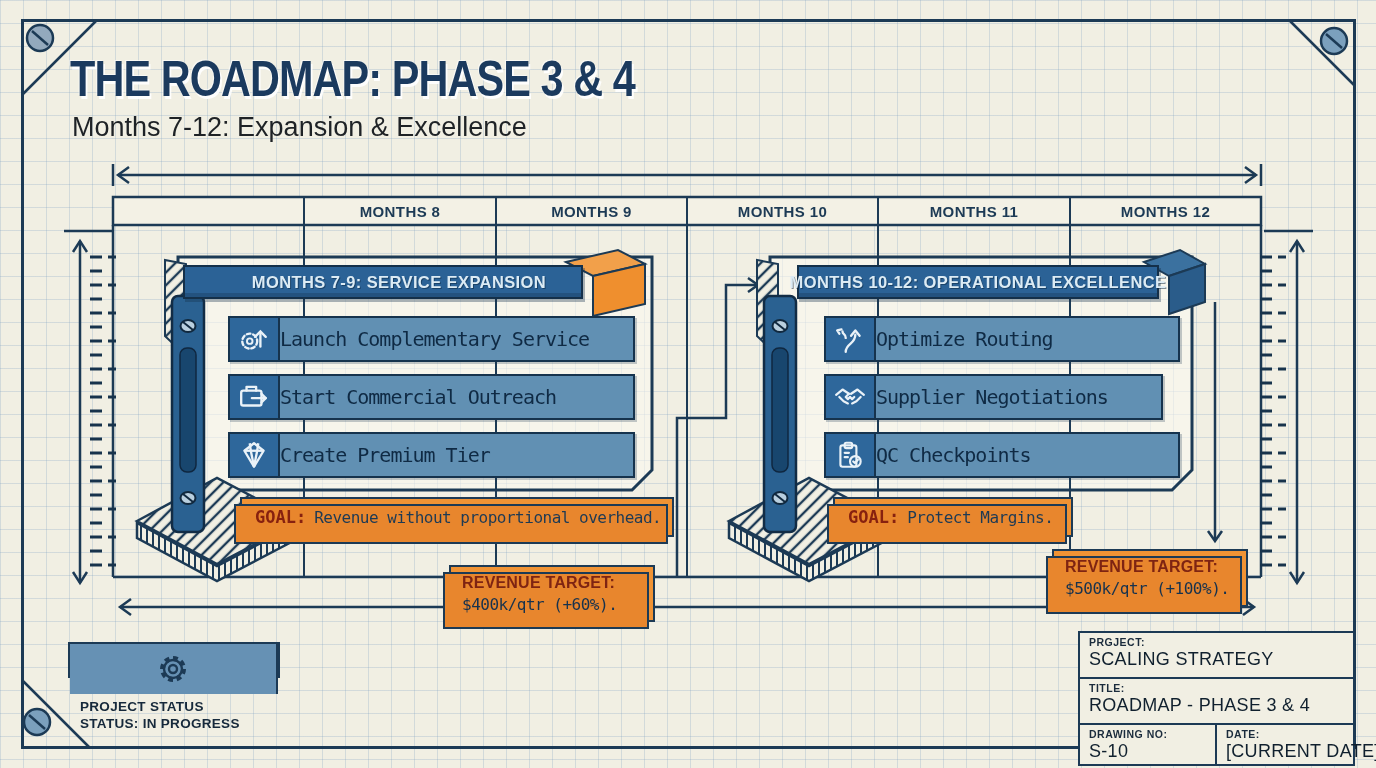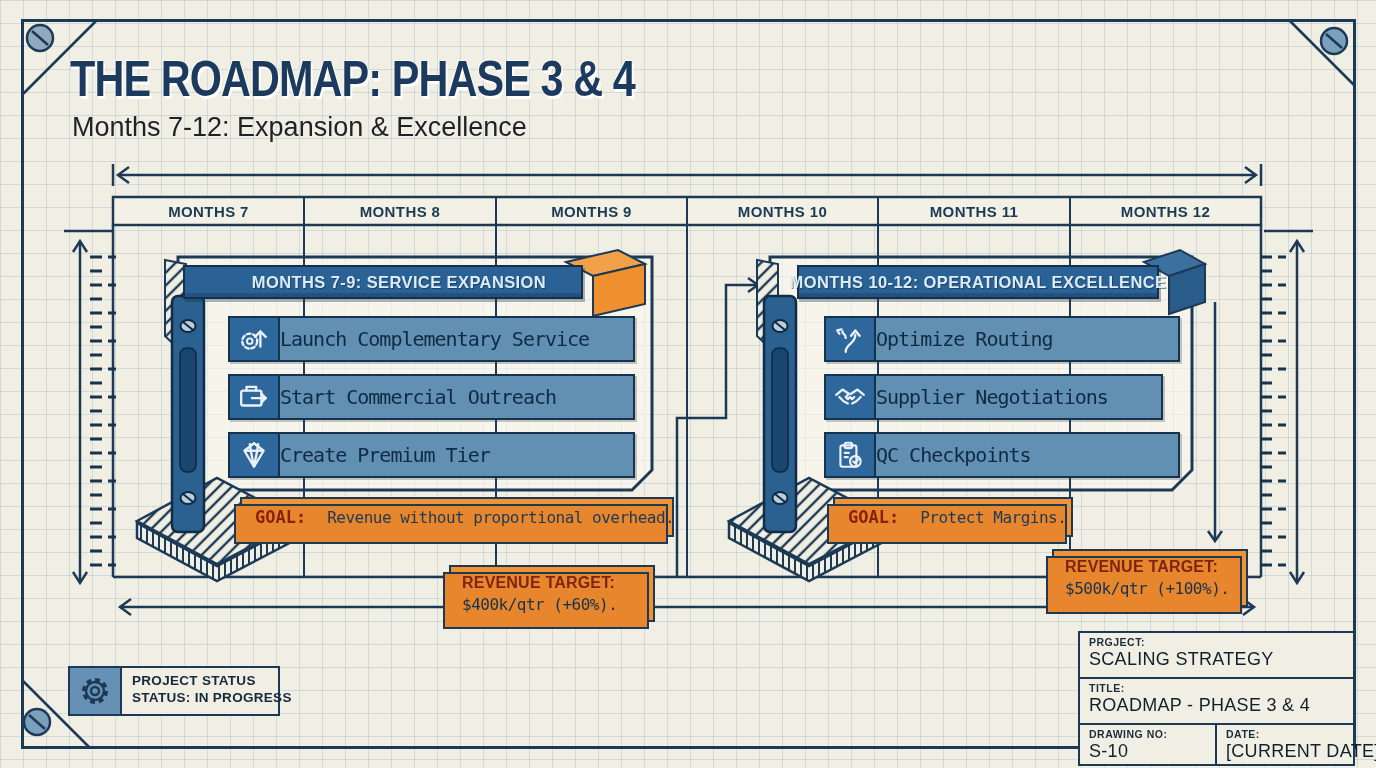--- a/index.html
+++ b/index.html
@@ -49,30 +49,30 @@
   .bar-label{flex:1;display:flex;align-items:center;padding-left:0;
     font-family:"DejaVu Sans Mono", monospace;font-size:20px;color:#0f2a44;letter-spacing:-1px;white-space:nowrap;}
 
   .goal,.rev{
     z-index:5;background:#f09334;border:2.5px solid #1c3a55;
   }
   .goal::before,.rev::before{
     content:"";position:absolute;left:-8px;top:5px;width:100%;height:100%;
     background:#e8862d;border:2.5px solid #1c3a55;z-index:-1;
   }
-  .goal{display:flex;align-items:center;gap:21px;padding-left:13px;}
+  .goal{display:flex;align-items:center;gap:8px;padding-left:13px;}
   .goal-label{font-family:"DejaVu Sans Mono", monospace;font-weight:bold;font-size:17px;color:#87210f;white-space:nowrap;}
   .goal-text{font-family:"DejaVu Sans Mono", monospace;font-size:16px;color:#1d3a55;letter-spacing:-.5px;white-space:nowrap;}
   .rev{padding:7px 11px;}
   .rev-label{font-size:16px;font-weight:bold;color:#7e2412;letter-spacing:.2px;white-space:nowrap;}
   .rev-value{font-family:"DejaVu Sans Mono", monospace;font-size:16px;color:#16324e;margin-top:3px;letter-spacing:-.5px;white-space:nowrap;}
 
   .status-box{
-    left:68px;top:666px;width:212px;height:50px;z-index:5;
-    border:2.5px solid #1c3a55;background:#f1efe3;display:flex;
+    left:68px;top:642px;width:212px;height:36px;z-index:5;
+    border:2.5px solid #1c3a55;background:#f1efe3;display:flex;flex-direction:column;
   }
   .status-icon-cell{flex:0 0 50px;background:#6691b4;border-right:2.5px solid #1c3a55;
     display:flex;align-items:center;justify-content:center;}
   .status-text{padding:5px 0 0 10px;}
   .status-line1{font-size:13.5px;font-weight:bold;color:#16293b;letter-spacing:.3px;white-space:nowrap;}
   .status-line2{font-size:13.5px;font-weight:bold;color:#16293b;letter-spacing:.3px;margin-top:2px;white-space:nowrap;}
 
   .title-block{
     left:1078px;top:631px;width:277px;height:135px;z-index:5;
     border:2.5px solid #1c3a55;background:#f1efe3;display:flex;flex-direction:column;
@@ -234,21 +234,20 @@
 
     <g stroke="#1c3a55" stroke-width="2">
       <polygon points="1144,262 1180,250 1205,264 1169,276" fill="#3b719f"></polygon>
       <polygon points="1169,276 1205,264 1205,302 1169,314" fill="#2a5c8a"></polygon>
     </g>
   </svg>
 
   <div class="abs page-title">THE ROADMAP: PHASE 3 &amp; 4</div>
   <div class="abs page-subtitle">Months 7-12: Expansion &amp; Excellence</div>
 
-  <div class="abs month-cell" style="left:113px;width:191px;">MONTHS 7</div>
   <div class="abs month-cell" style="left:304px;width:192px;">MONTHS 8</div>
   <div class="abs month-cell" style="left:496px;width:191px;">MONTHS 9</div>
   <div class="abs month-cell" style="left:687px;width:191px;">MONTHS 10</div>
   <div class="abs month-cell" style="left:878px;width:192px;">MONTHS 11</div>
   <div class="abs month-cell" style="left:1070px;width:191px;">MONTHS 12</div>
 
   <div class="abs banner" style="left:183px;top:265px;width:400px;padding-left:32px;">
     <span>MONTHS 7-9: SERVICE EXPANSION</span>
   </div>
 

